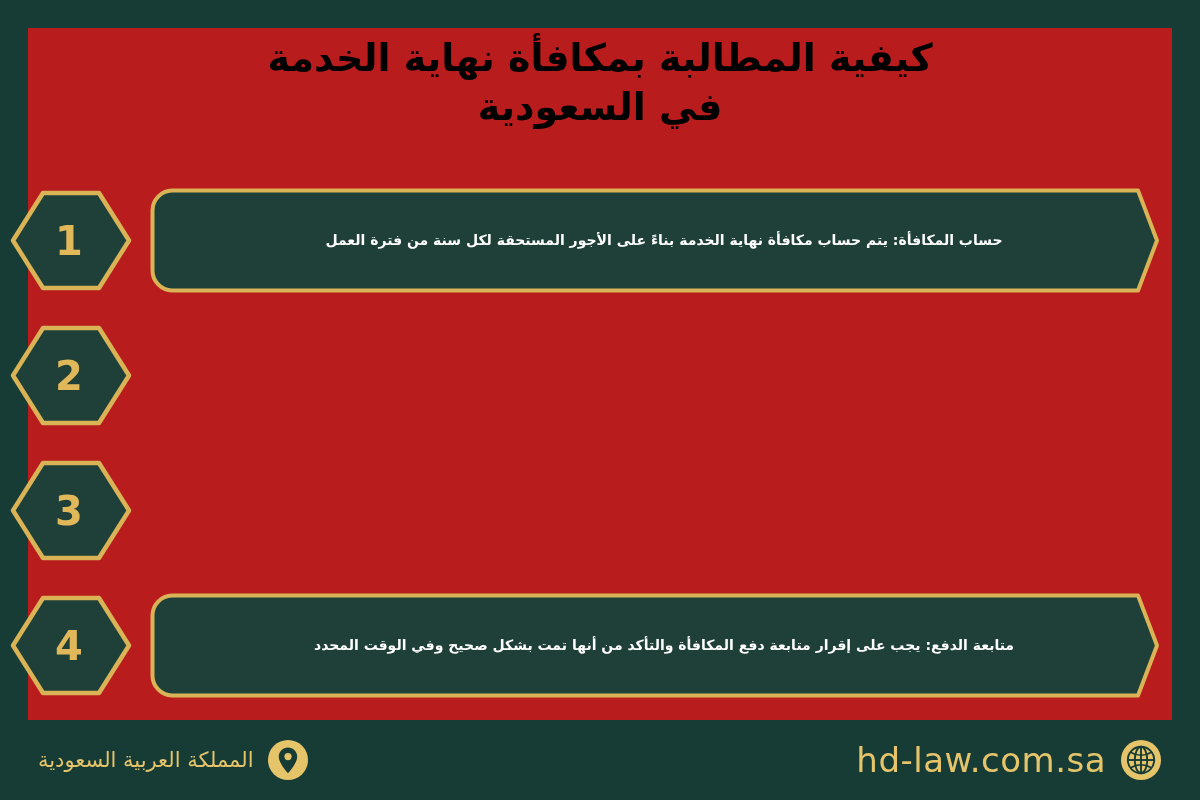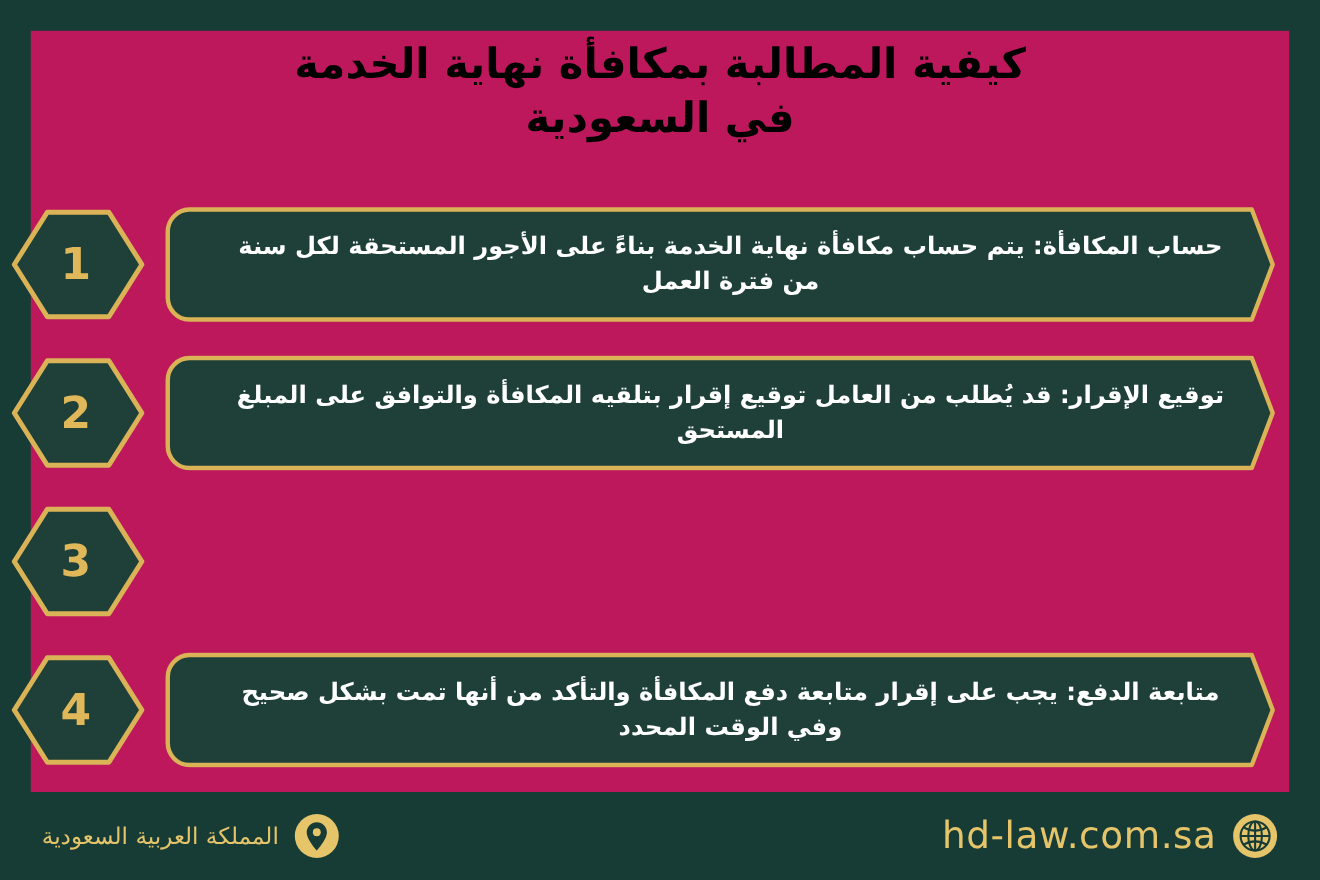--- a/index.html
+++ b/index.html
@@ -21,21 +21,21 @@
     background: #173c36;
     box-sizing: border-box;
   }
   
   .panel {
     position: absolute;
     left: 28px;
     top: 28px;
     width: 1144px;
     height: 736px;
-    background: #be185d;
+    background: #b91c1c;
     box-sizing: border-box;
   }
   
   .title-wrap {
     position: absolute;
     left: 0;
     top: 6px;
     width: 1144px;
     text-align: center;
   }
@@ -85,21 +85,21 @@
     right: 34px;
     left: 52px;
     top: 0;
     height: 105px;
     display: flex;
     align-items: center;
     justify-content: center;
     text-align: center;
     direction: rtl;
     font-family: "DejaVu Sans", "Liberation Sans", sans-serif;
-    font-size: 22px;
+    font-size: 14px;
     font-weight: bold;
     line-height: 1.42;
     color: #ffffff;
     padding: 0 6px;
     box-sizing: border-box;
   }
   
   .step-badge {
     position: absolute;
     left: -18px;
@@ -201,26 +201,20 @@
         </div>
         <div class="step-badge">
           <svg viewBox="0 0 122 101">
             <polygon points="33,3 89,3 119,50.5 89,98 33,98 3,50.5" fill="#1e4039" stroke="#d9b356" stroke-width="4.5" stroke-linejoin="round"></polygon>
           </svg>
           <span class="step-num">1</span>
         </div>
       </div>
 
       <div class="step-row">
-        <div class="step-bar">
-          <svg class="step-bar-svg" viewBox="0 0 1010 105" preserveAspectRatio="none">
-            <path d="M 22 2.5 L 988 2.5 L 1007 52.5 L 988 102.5 L 22 102.5 A 20 20 0 0 1 2.5 82.5 L 2.5 22.5 A 20 20 0 0 1 22 2.5 Z" fill="#1e4039" stroke="#d9b356" stroke-width="4" stroke-linejoin="round"></path>
-          </svg>
-          <div class="step-text">توقيع الإقرار: قد يُطلب من العامل توقيع إقرار بتلقيه المكافأة والتوافق على المبلغ المستحق</div>
-        </div>
         <div class="step-badge">
           <svg viewBox="0 0 122 101">
             <polygon points="33,3 89,3 119,50.5 89,98 33,98 3,50.5" fill="#1e4039" stroke="#d9b356" stroke-width="4.5" stroke-linejoin="round"></polygon>
           </svg>
           <span class="step-num">2</span>
         </div>
       </div>
 
       <div class="step-row">
         <div class="step-badge">

